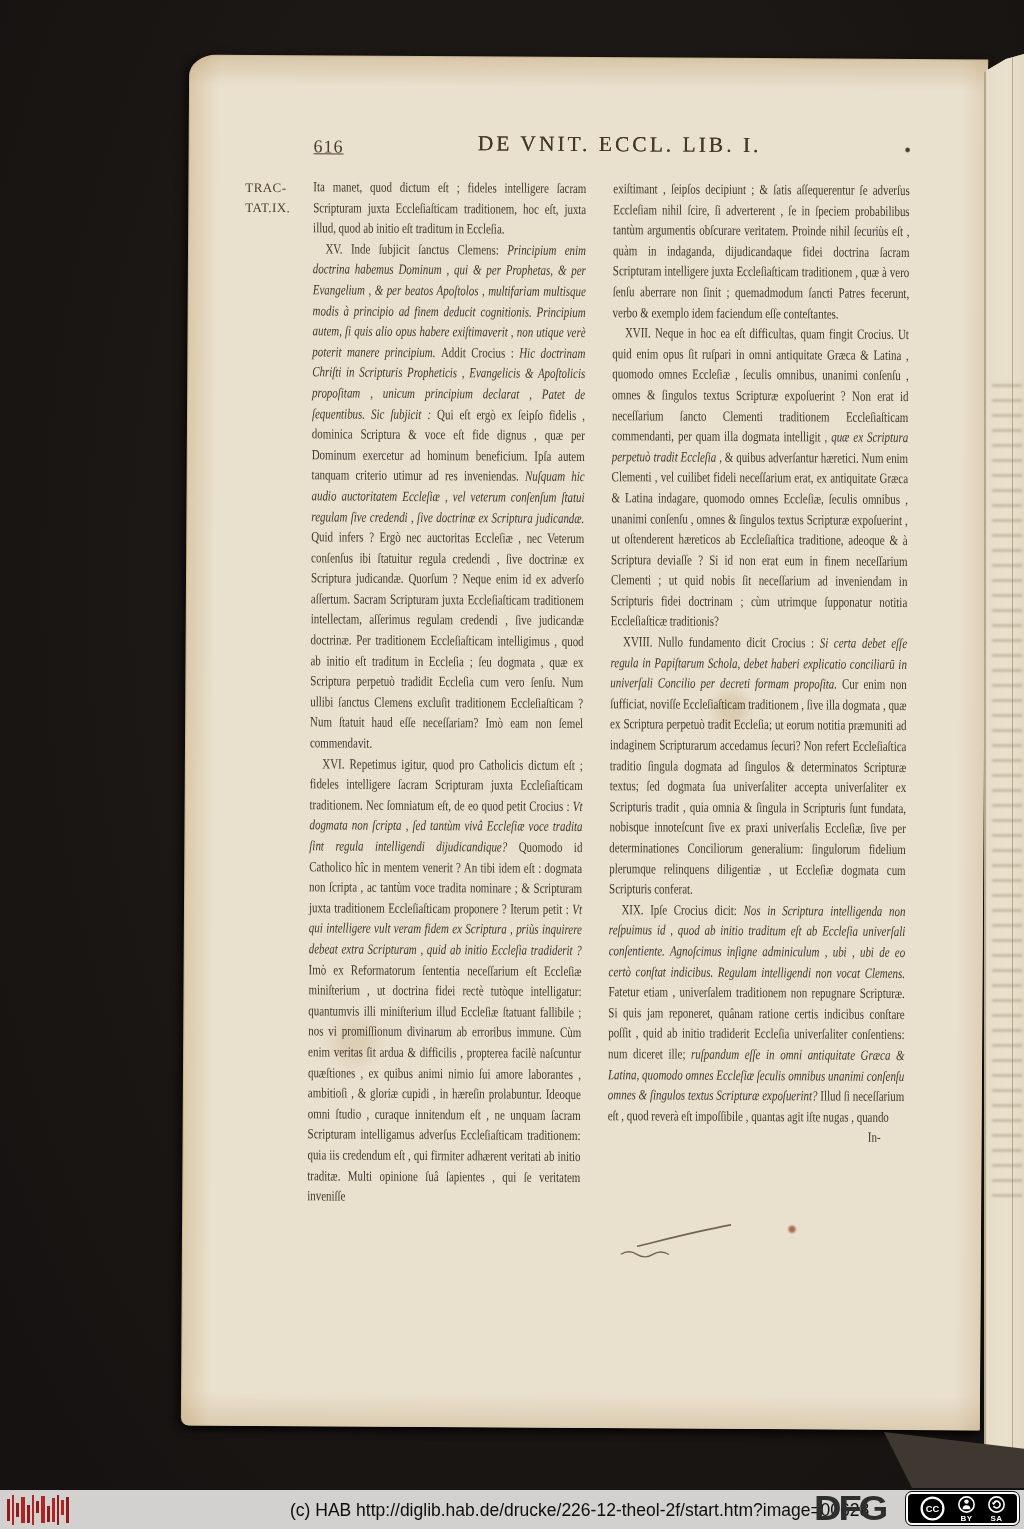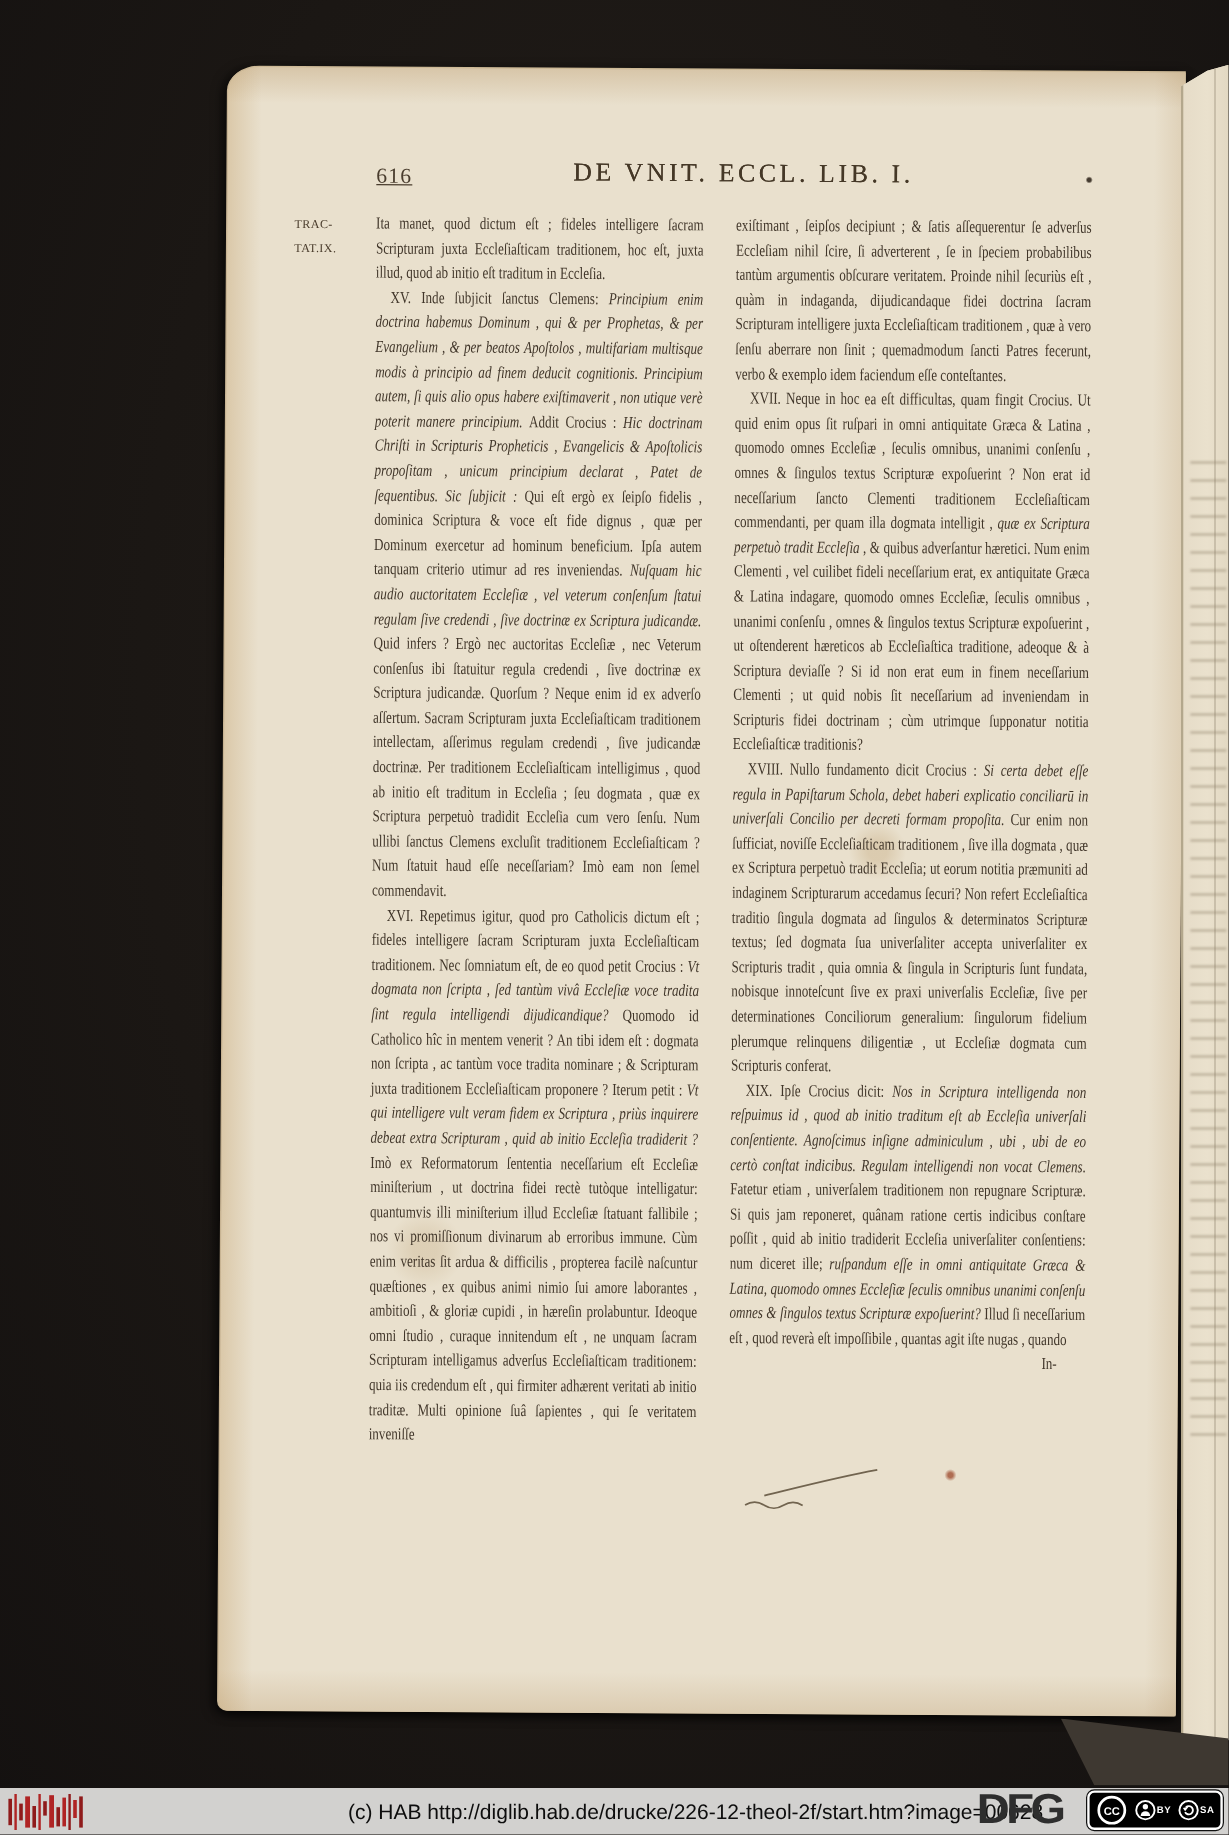--- a/index.html
+++ b/index.html
@@ -18,21 +18,21 @@
           linear-gradient(180deg, rgba(170,130,75,.28), rgba(170,130,75,0) 30px),
           linear-gradient(0deg, rgba(170,130,75,.22), rgba(170,130,75,0) 34px),
           linear-gradient(270deg, rgba(170,130,75,.18), rgba(170,130,75,0) 26px);
         border-top-left-radius:26px 20px;border-bottom-left-radius:8px;
         box-shadow:-1px 0 0 #c7b392, 0 -1px 0 #cdb996, -4px 2px 10px rgba(0,0,0,.65), 2px 4px 8px rgba(0,0,0,.5);
         transform:rotate(.35deg);transform-origin:50% 50%;}
   .page-number{position:absolute;left:124px;top:80px;font-size:18px;color:#4a3d2e;letter-spacing:1px;text-decoration:underline;}
   .running-title{position:absolute;left:170px;top:74px;width:520px;text-align:center;
         font-size:21.5px;letter-spacing:3px;color:#453827;white-space:nowrap;
         text-shadow:0 0 .4px #453827;}
-  .margin-note{position:absolute;left:56px;top:122px;font-size:10px;letter-spacing:.4px;
+  .margin-note{position:absolute;left:56px;top:122px;font-size:13px;letter-spacing:.4px;
         color:#4a3c2c;line-height:20px;}
   .margin-note span{display:block;}
   .col{position:absolute;top:121px;transform:scaleX(.78);transform-origin:0 0;
        font-size:14px;line-height:20.6px;color:#41362a;text-align:justify;}
   .col-left{left:124px;width:350px;}
   .col-right{left:424px;width:380px;}
   .para{margin:0;}
   .para.indent{text-indent:16px;}
   .it{font-style:italic;}
   .catchword{text-align:right;padding-right:30px;font-size:14px;color:#41362a;}
@@ -61,21 +61,21 @@
   .sigmark i:nth-child(9){height:16px;margin-top:9px}.sigmark i:nth-child(10){height:24px}
   .sigmark i:nth-child(11){height:30px;width:2px}.sigmark i:nth-child(12){height:15px;margin-top:-5px}
   .sigmark i:nth-child(13){height:26px;width:3px}
   .copyright{position:absolute;left:290px;top:0;width:560px;height:39px;line-height:40px;
         text-align:center;font-size:17.5px;color:#0d0d0d;white-space:nowrap;}
   .dfg{position:absolute;left:814px;top:-3px;font-size:38px;font-weight:bold;letter-spacing:-3px;
         color:#2e2e2e;transform:scaleY(.92);transform-origin:0 50%;}
   .cc-badge{position:absolute;left:906px;top:2px;width:113px;height:33px;background:#000;
         border:2px solid #fff;outline:1px solid #111;border-radius:6px;
         display:flex;align-items:center;justify-content:space-evenly;box-sizing:border-box;}
-  .cc-badge .unit{display:flex;flex-direction:row;align-items:center;line-height:1;}
+  .cc-badge .unit{display:flex;flex-direction:column;align-items:center;line-height:1;}
   .cc-badge .lbl{font-size:8px;font-weight:bold;color:#fff;margin-top:1px;letter-spacing:.5px;}
 </style>
 </head>
 <body>
 
 <div class="stage">
 
   <div class="page">
     <div class="page-number">616</div>
     <div class="running-title">DE VNIT. ECCL. LIB. I.</div>

